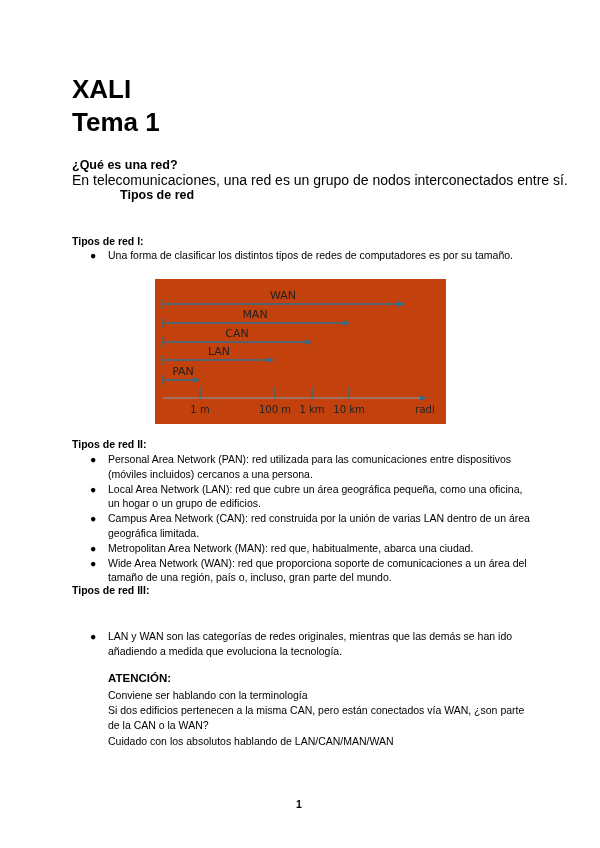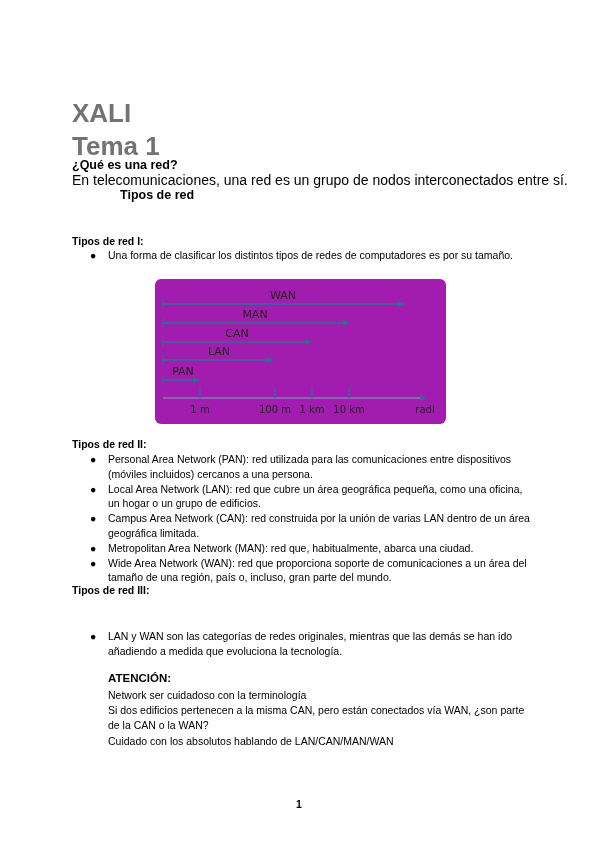--- a/index.html
+++ b/index.html
@@ -1,19 +1,19 @@
 <!DOCTYPE html>
 <html><head>
 <meta charset="utf-8">
 <style>
   html, body { margin: 0; padding: 0; }
   body { width: 600px; height: 848px; background: #ffffff; position: relative; overflow: hidden;
          font-family: "Liberation Sans", sans-serif; color: #000; }
   .abs { position: absolute; }
-  .title { left: 72px; font-size: 26px; font-weight: bold; color: #737373; line-height: 30px; margin-top: 24px; }
+  .title { left: 72px; font-size: 26px; font-weight: bold; color: #000000; line-height: 30px; }
   #t1 { top: 74px; }
   #t2 { top: 107px; }
   .h2 { left: 72px; font-size: 12.5px; font-weight: bold; }
   .h3 { left: 72px; font-size: 10.5px; font-weight: bold; }
   .p { font-size: 14px; line-height: 15px; }
   ul.bl { position: absolute; left: 72px; margin: 0; padding: 0; list-style: none; width: 460px; }
   ul.bl li { position: relative; padding-left: 36px; font-size: 10.5px; line-height: 14.8px; }
   ul.bl li .bullet { position: absolute; left: 18px; top: 0; }
   .diagram { left: 155px; top: 279px; width: 291px; height: 145px; background: #e8eaf0; }
   .diagram svg { position: absolute; left: 0; top: 0; }
@@ -30,21 +30,21 @@
 <div class="abs h2" style="top:158px;">¿Qué es una red?</div>
 <div class="abs p" style="left:72px; top:173px;">En telecomunicaciones, una red es un grupo de nodos interconectados entre sí.</div>
 
 <div class="abs h2" style="top:188px;margin-left:48px;">Tipos de red</div>
 
 <div class="abs h3" style="top:235px;">Tipos de red I:</div>
 <ul class="bl" style="top:248px;">
   <li><span class="bullet">●</span><span>Una forma de clasificar los distintos tipos de redes de computadores es por su tamaño.</span></li>
 </ul>
 
-<div class="abs diagram" style="background: #a21caf; border-radius: 6px;">
+<div class="abs diagram" style="background: #c2410c;">
   <svg id="diag" width="291" height="145">
       <line x1="8" y1="20" x2="8" y2="30" stroke="#2a6f8f" stroke-width="1.2"></line>
       <line x1="8" y1="25" x2="246" y2="25" stroke="#2a6f8f" stroke-width="1.3"></line>
       <polygon points="250,25 243,22 243,28" fill="#2a6f8f"></polygon>
       <text x="128" y="20" font-size="11" fill="#222222" font-family="DejaVu Sans, sans-serif" text-anchor="middle">WAN</text>
       <line x1="8" y1="39" x2="8" y2="49" stroke="#2a6f8f" stroke-width="1.2"></line>
       <line x1="8" y1="44" x2="191" y2="44" stroke="#2a6f8f" stroke-width="1.3"></line>
       <polygon points="195,44 188,41 188,47" fill="#2a6f8f"></polygon>
       <text x="100" y="39" font-size="11" fill="#222222" font-family="DejaVu Sans, sans-serif" text-anchor="middle">MAN</text>
       <line x1="8" y1="58" x2="8" y2="68" stroke="#2a6f8f" stroke-width="1.2"></line>
@@ -82,18 +82,18 @@
   <li><span class="bullet">●</span><span>Wide Area Network (WAN): red que proporciona soporte de comunicaciones a un área del tamaño de una región, país o, incluso, gran parte del mundo.</span></li>
 </ul>
 
 <div class="abs h3" style="top:584px;">Tipos de red III:</div>
 <ul class="bl" style="top:629px;">
   <li><span class="bullet">●</span><span>LAN y WAN son las categorías de redes originales, mientras que las demás se han ido añadiendo a medida que evoluciona la tecnología.</span></li>
 </ul>
 
 <div class="abs attn-title">ATENCIÓN:</div>
 <div class="abs attn">
-  <div>Network ser cuidadoso con la terminología</div>
+  <div>Conviene ser hablando con la terminología</div>
   <div>Si dos edificios pertenecen a la misma CAN, pero están conectados vía WAN, ¿son parte de la CAN o la WAN?</div>
   <div>Cuidado con los absolutos hablando de LAN/CAN/MAN/WAN</div>
 </div>
 
 <div class="abs pagenum">1</div>
 
 </body></html>

